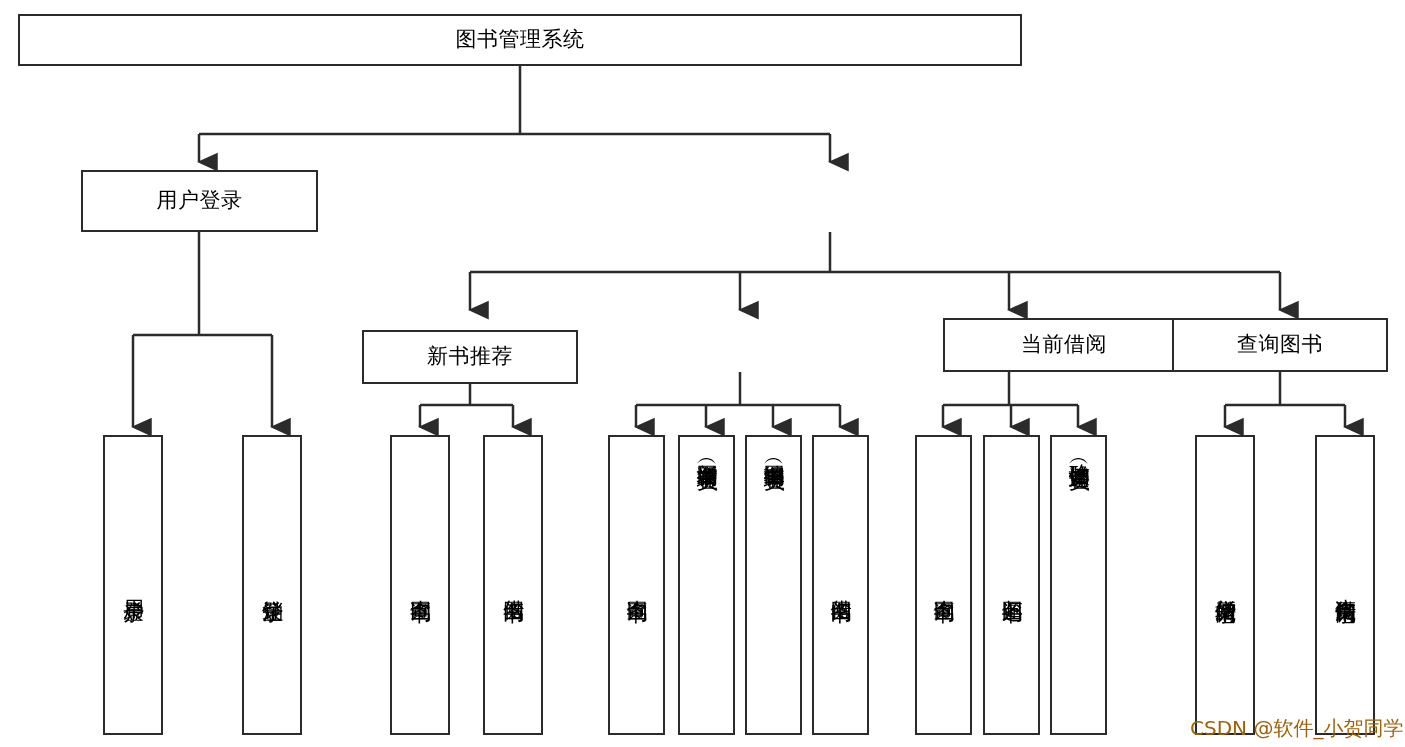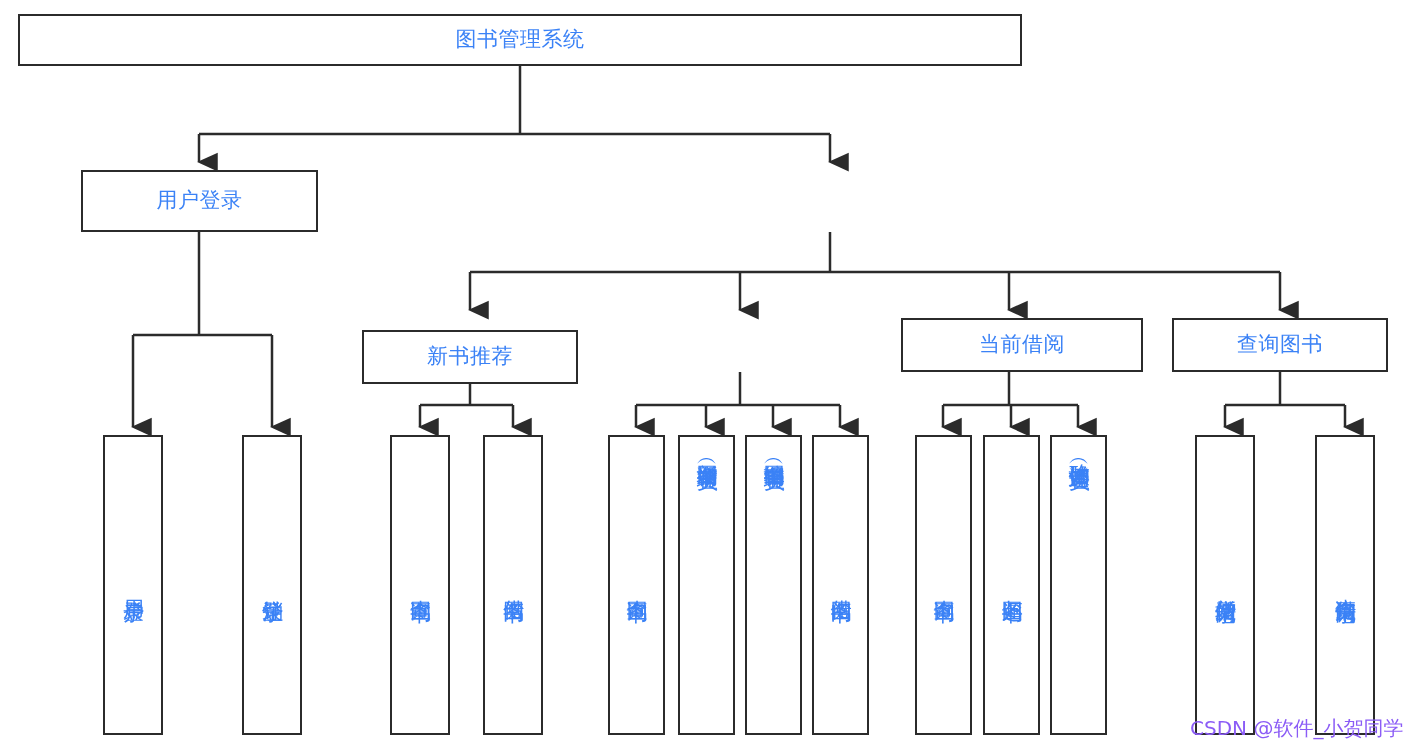--- a/index.html
+++ b/index.html
@@ -33,21 +33,21 @@
     border: 2.5px solid #2b2b2b;
     background: #ffffff;
     display: flex;
     align-items: center;
     justify-content: center;
     z-index: 2;
   }
   .node .label {
     font-size: 21px;
     line-height: 1.1;
-    color: #3b82f6;
+    color: #000000;
     white-space: nowrap;
     letter-spacing: 0.5px;
   }
   .node.root .label { font-size: 21px; }
   .node.leaf {
     align-items: flex-start;
     justify-content: center;
     padding-top: 10px;
   }
   .node.leaf .label {
@@ -59,21 +59,21 @@
     white-space: normal;
     height: auto;
   }
   .node.leaf.centered {
     align-items: center;
     padding-top: 0;
   }
   .watermark {
     position: absolute;
     font-size: 20px;
-    color: #8b5cf6;
+    color: #a16207;
     z-index: 5;
     white-space: nowrap;
     font-family: "DejaVu Sans", "Liberation Sans", sans-serif;
   }
 </style>
 </head>
 <body>
 
 <div id="canvas">
 
@@ -132,21 +132,21 @@
     <span class="label">图书管理系统</span>
   </div>
 
   <div class="node" style="left:81px; top:170px; width:237px; height:62px;">
     <span class="label">用户登录</span>
   </div>
 
   <div class="node" style="left:362px; top:330px; width:216px; height:54px;">
     <span class="label">新书推荐</span>
   </div>
-  <div class="node" style="left:901px; top:318px; width:242px; height:54px;">
+  <div class="node" style="left:943px; top:318px; width:242px; height:54px;">
     <span class="label">当前借阅</span>
   </div>
   <div class="node" style="left:1172px; top:318px; width:216px; height:54px;">
     <span class="label">查询图书</span>
   </div>
 
   <div class="node leaf centered" style="left:103px; top:435px; width:60px; height:300px;">
     <span class="label">用户登录</span>
   </div>
   <div class="node leaf centered" style="left:242px; top:435px; width:60px; height:300px;">

